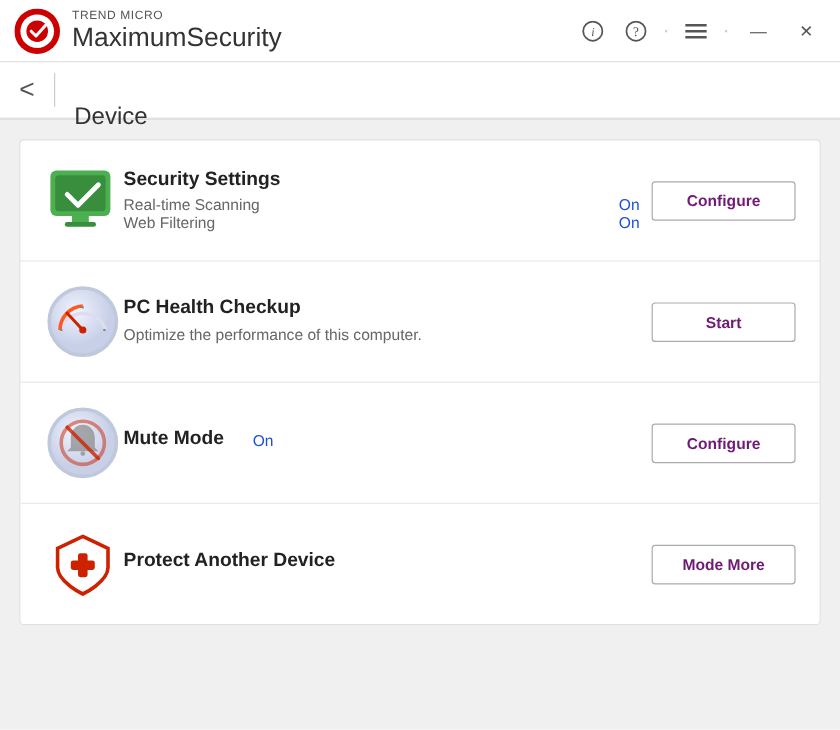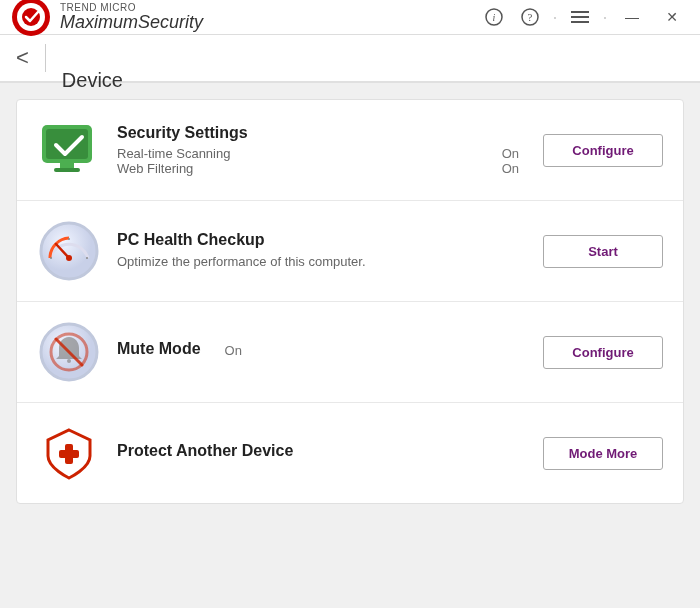--- a/index.html
+++ b/index.html
@@ -12,43 +12,42 @@
     }
 
     
     .titlebar {
       background: white;
       display: flex;
       align-items: center;
       justify-content: space-between;
       padding: 8px 12px;
       border-bottom: 1px solid #ddd;
-      height: 35px;
+      height: 52px;
     }
     .titlebar-left {
       display: flex;
       align-items: center;
       gap: 10px;
     }
     .brand-text {
       display: flex;
       flex-direction: column;
       line-height: 1.1;
     }
     .brand-top {
       font-size: 10px;
       color: #555;
       letter-spacing: 0.5px;
       text-transform: uppercase;
     }
     .brand-bottom {
-      font-size: 18px;
+      font-size: 22px;
       font-weight: 700;
       color: #cc0000;
-      font-style: italic;
     }
     .brand-bottom span {
       font-weight: 400;
       color: #333;
     }
     .titlebar-right {
       display: flex;
       align-items: center;
       gap: 8px;
     }
@@ -113,21 +112,21 @@
       border: 1px solid #e0e0e0;
       overflow: hidden;
     }
 
     
     .card {
       display: flex;
       align-items: center;
       padding: 18px 20px;
       border-bottom: 1px solid #e8e8e8;
-      gap: 16px;
+      gap: 2px;
     }
     .card:last-child { border-bottom: none; }
 
     .card-icon {
       width: 64px;
       height: 64px;
       flex-shrink: 0;
       display: flex;
       align-items: center;
       justify-content: center;
@@ -142,21 +141,21 @@
       font-size: 13px;
       color: #666;
       line-height: 1.4;
     }
     .status-label {
       font-size: 13px;
       color: #666;
     }
     .status-value {
       font-size: 13px;
-      color: #737373;
+      color: #1d4ed8;
       margin-left: 8px;
     }
     .card-action {
       flex-shrink: 0;
       margin-left: 8px;
     }
     .action-btn {
       padding: 8px 22px;
       border: 1px solid #aaa;
       background: white;

